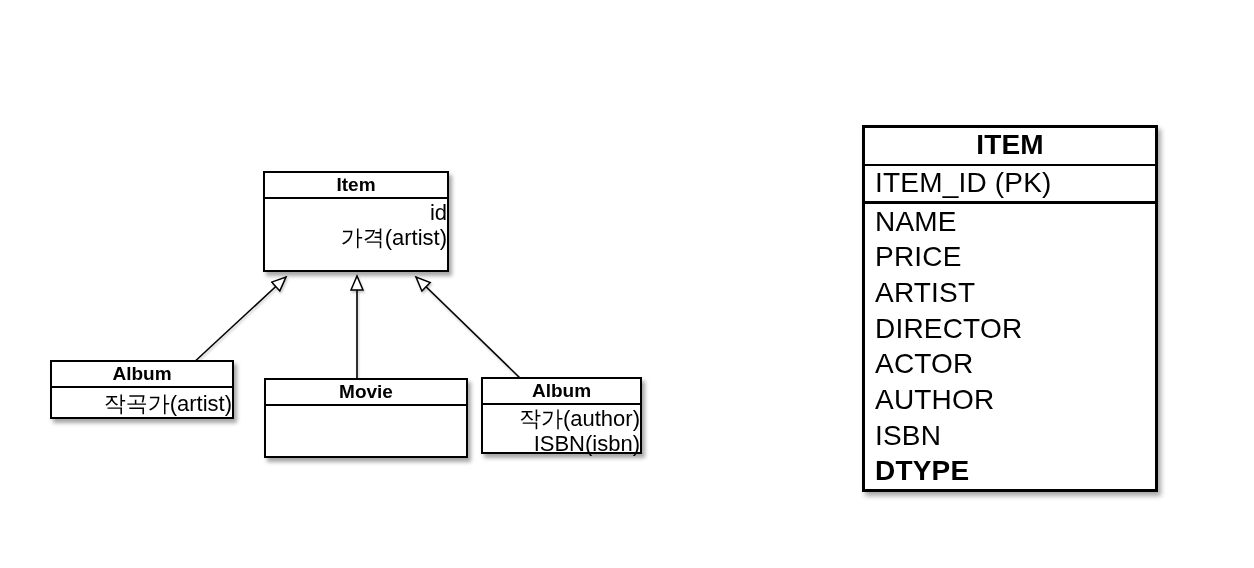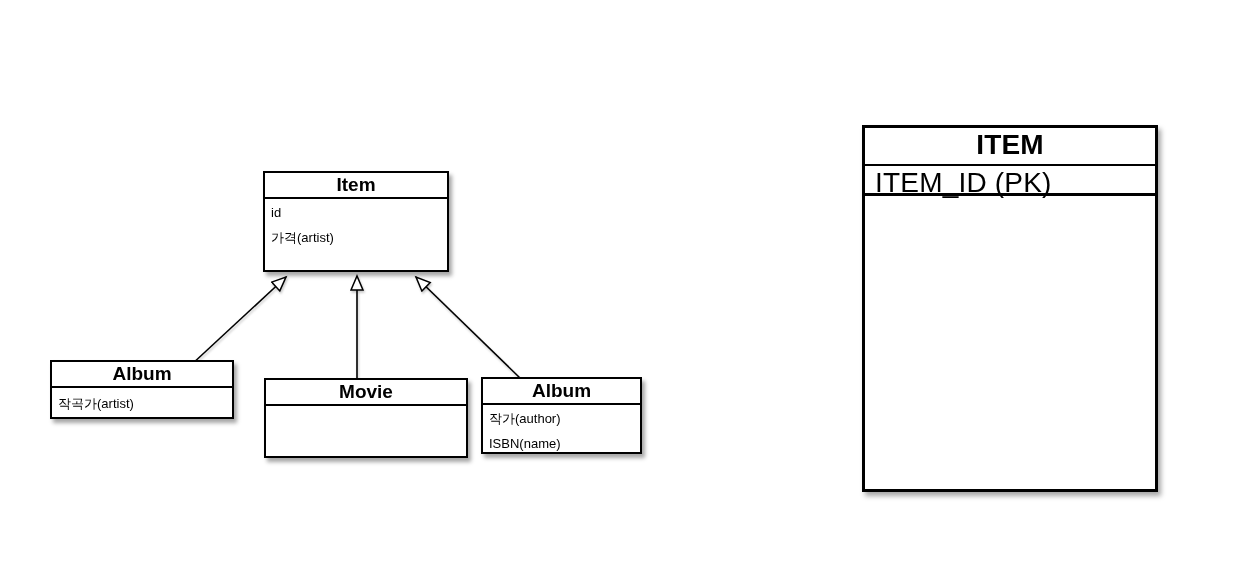--- a/index.html
+++ b/index.html
@@ -25,23 +25,24 @@
     box-sizing: border-box;
     height: 26px;
     line-height: 24px;
     text-align: center;
     font-weight: bold;
     font-size: 19px;
     border-bottom: 2px solid #000;
   }
   .uml-class .cls-fields {
     padding: 1px 0 0 6px;
-    font-size: 13px;
+    font-size: 22px;
     line-height: 25px;
     white-space: nowrap;
+    text-align: right;
   }
   .cls-item  { left: 263px; top: 171px; width: 186px; height: 101px; }
   .cls-album { left:  50px; top: 360px; width: 184px; height:  59px; }
   .cls-movie { left: 264px; top: 378px; width: 204px; height:  80px; }
   .cls-book  { left: 481px; top: 377px; width: 161px; height:  77px; }
   .cls-album .cls-fields { padding-top: 3px; }
 
   
   .arrows {
     position: absolute;
@@ -68,21 +69,21 @@
   .db-table .tbl-name {
     box-sizing: border-box;
     height: 38px;
     line-height: 34px;
     text-align: center;
     font-weight: bold;
     border-bottom: 2px solid #000;
   }
   .db-table .tbl-pk {
     box-sizing: border-box;
-    height: 30px;
+    height: 38px;
     line-height: 33px;
     padding-left: 10px;
     border-bottom: 3px solid #000;
     white-space: nowrap;
   }
   .db-table .tbl-cols {
     flex: 1;
     display: flex;
     flex-direction: column;
     padding-left: 10px;
@@ -129,24 +130,34 @@
     </div>
 
     <div class="uml-class cls-movie">
       <div class="cls-title">Movie</div>
     </div>
 
     <div class="uml-class cls-book">
       <div class="cls-title">Album</div>
       <div class="cls-fields">
         <div>작가(author)</div>
-        <div>ISBN(name)</div>
+        <div>ISBN(isbn)</div>
       </div>
     </div>
 
   </div>
 
   <div class="db-table">
     <div class="tbl-name">ITEM</div>
     <div class="tbl-pk">ITEM_ID (PK)</div>
+    <div class="tbl-cols">
+      <div class="tbl-col">NAME</div>
+      <div class="tbl-col">PRICE</div>
+      <div class="tbl-col">ARTIST</div>
+      <div class="tbl-col">DIRECTOR</div>
+      <div class="tbl-col">ACTOR</div>
+      <div class="tbl-col">AUTHOR</div>
+      <div class="tbl-col">ISBN</div>
+      <div class="tbl-col bold">DTYPE</div>
+    </div>
   </div>
 
 </div>
 
 </body></html>

